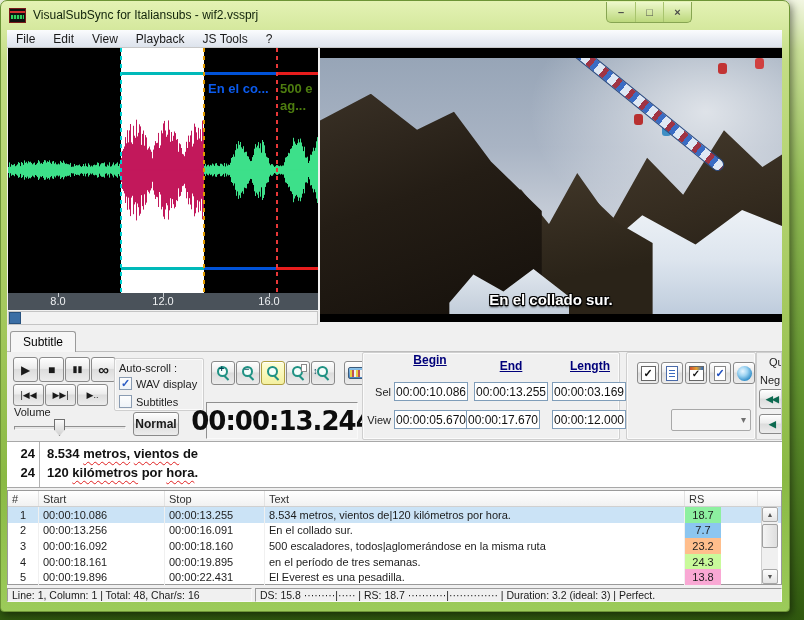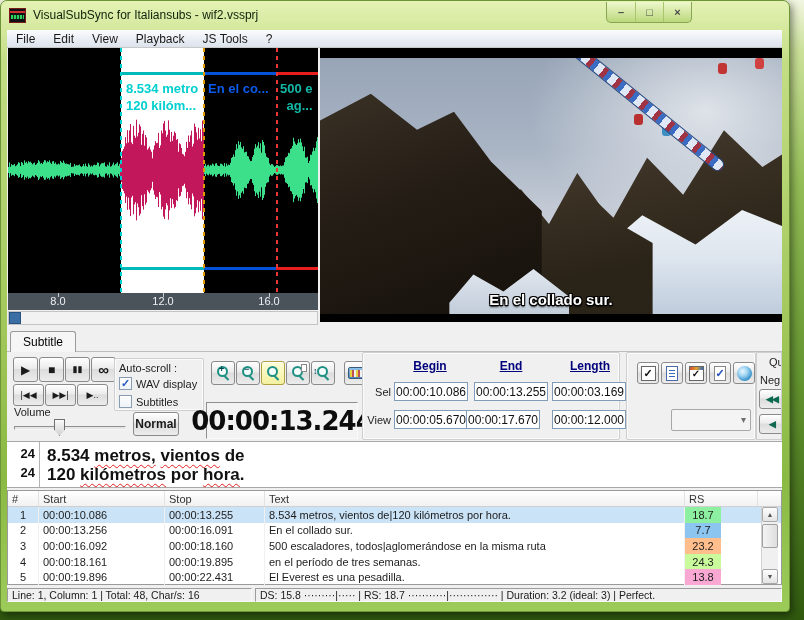--- a/index.html
+++ b/index.html
@@ -44,21 +44,21 @@
   .zone-line { position:absolute; height:3px; }
   .zl-top { top:24px; } .zl-bot { top:219px; }
   .z1 { left:113px; width:83px; background:#00b9b9; }
   .z2 { left:196px; width:72px; background:#0052d8; }
   .z3 { left:268px; width:42px; background:#e81d1d; }
   .dash-v { position:absolute; top:0; width:2px; height:245px;
     background:repeating-linear-gradient(180deg, var(--c) 0 4px, transparent 4px 8px); }
   .zone-label { position:absolute; top:32px; font-size:13px; font-weight:bold; line-height:17px; white-space:nowrap; }
   .lab1 { left:118px; color:#00cfcf; }
   .lab2 { left:200px; color:#0b5bee; }
-  .lab3 { left:272px; color:#14b8a6;text-align:right; }
+  .lab3 { left:272px; color:#4d7c0f; }
   .wave-ruler { left:8px; top:293px; width:310px; height:17px; background:#4a525a; color:#eef0f2;
     font-size:11px; }
   .tick-label { position:absolute; top:2px; transform:translateX(-50%); }
   .tick-mark { position:absolute; top:0; width:1px; height:4px; background:#c8cdd2; }
   .wave-scroll { left:8px; top:311px; width:310px; height:14px; background:#f2f2f2; border:1px solid #c4c4c4; }
   .wave-thumb { position:absolute; left:0; top:0; width:12px; height:12px; background:#3b6ea5; border:1px solid #27517e; }
 
   
   .video { left:320px; top:48px; width:462px; height:274px; background:#000; overflow:hidden; }
   .video-inner { position:absolute; left:0; top:10px; right:0; bottom:8px; overflow:hidden;
@@ -160,21 +160,21 @@
   .quick-group { left:756px; top:352px; width:26px; height:88px; overflow:hidden;
     border:1px solid #cfcfcf; background:#f0f0f0; }
   .quick-text { position:absolute; font-size:11px; color:#222; white-space:nowrap; }
   .arrow-btn-label { color:#0d6a50; font-weight:bold; font-size:9px; letter-spacing:-1px; }
 
   
   .editor { left:7px; top:441px; width:775px; height:47px; background:#fff;
     border-top:1px solid #a8a8a8; border-bottom:1px solid #a8a8a8; }
   .gutter { position:absolute; left:0; top:0; width:33px; height:100%; border-right:1px solid #b2b2b2; }
   .gutter-num { position:absolute; right:4px; font-size:13px; font-weight:bold; color:#111; }
-  .ed-line { position:absolute; left:40px; font-size:17px; font-weight:bold; color:#111; white-space:pre; }
+  .ed-line { position:absolute; left:40px; font-size:13px; font-weight:bold; color:#111; white-space:pre; }
   .wavy { text-decoration:underline wavy #e02020 1px; text-underline-offset:3px; text-decoration-skip-ink:none; }
 
   
   .list { left:7px; top:490px; width:775px; height:95px; background:#fff;
     border:1px solid #9a9a9a; }
   .lrow { display:grid; grid-template-columns:31px 126px 100px 420px 73px; height:15.6px; align-items:center; }
   .lheader { height:16px; background:linear-gradient(180deg,#ffffff,#f1f1f1); border-bottom:1px solid #d0d0d0; }
   .lheader > div { font-size:11px; color:#333; padding-left:4px; border-right:1px solid #e2e2e2; height:100%; display:flex; align-items:center; }
   .lcell { font-size:11px; color:#1c1c1c; padding-left:4px; height:100%; display:flex; align-items:center;
     border-right:1px solid #f0f0f0; overflow:hidden; white-space:nowrap; }
@@ -541,24 +541,20 @@
     </svg>
   <div class="zone-line zl-top z1"></div>
   <div class="zone-line zl-top z2"></div>
   <div class="zone-line zl-top z3"></div>
   <div class="zone-line zl-bot z1"></div>
   <div class="zone-line zl-bot z2"></div>
   <div class="zone-line zl-bot z3"></div>
   <div class="dash-v" style="--c:#00cfcf; left:112px;"></div>
   <div class="dash-v" style="--c:#e09a00; left:195px;"></div>
   <div class="dash-v" style="--c:#e83838; left:268px;"></div>
-  <div class="zone-label lab1">
-    <div>8.534 metro</div>
-    <div>120 kilóm...</div>
-  </div>
   <div class="zone-label lab2">
     <div>En el co...</div>
   </div>
   <div class="zone-label lab3">
     <div>500 e</div>
     <div>ag...</div>
   </div>
 </div>
 
 <div class="abs wave-ruler">
@@ -665,21 +661,21 @@
   </div>
 <div class="btn3d" style="left:344px;top:361px;width:24px;height:24px;">
     <span class="kbd-icon"></span>
   </div>
 
 <div class="abs time-panel">
   <div class="time-text">00:00:13.244</div>
 </div>
 
 <div class="groupbox" style="left:362px;top:352px;width:258px;height:88px;">
-  <div class="timing-head" style="left:67px;top:6px;">Begin</div>
+  <div class="timing-head" style="left:67px;top:0;">Begin</div>
   <div class="timing-head" style="left:148px;top:6px;">End</div>
   <div class="timing-head" style="left:227px;top:6px;">Length</div>
   <div class="timing-label" style="left:4px;top:33px;width:24px;">Sel</div>
   <input class="timing-field" style="left: 31px; top: 29px;" value="00:00:10.086">
   <input class="timing-field" style="left: 111px; top: 29px;" value="00:00:13.255">
   <input class="timing-field" style="left: 189px; top: 29px;" value="00:00:03.169">
   <div class="timing-label" style="left:0px;top:61px;width:28px;">View</div>
   <input class="timing-field" style="left: 31px; top: 57px;" value="00:00:05.670">
   <input class="timing-field" style="left: 103px; top: 57px;" value="00:00:17.670">
   <input class="timing-field" style="left: 189px; top: 57px; text-align: center;" value="00:00:12.000">

